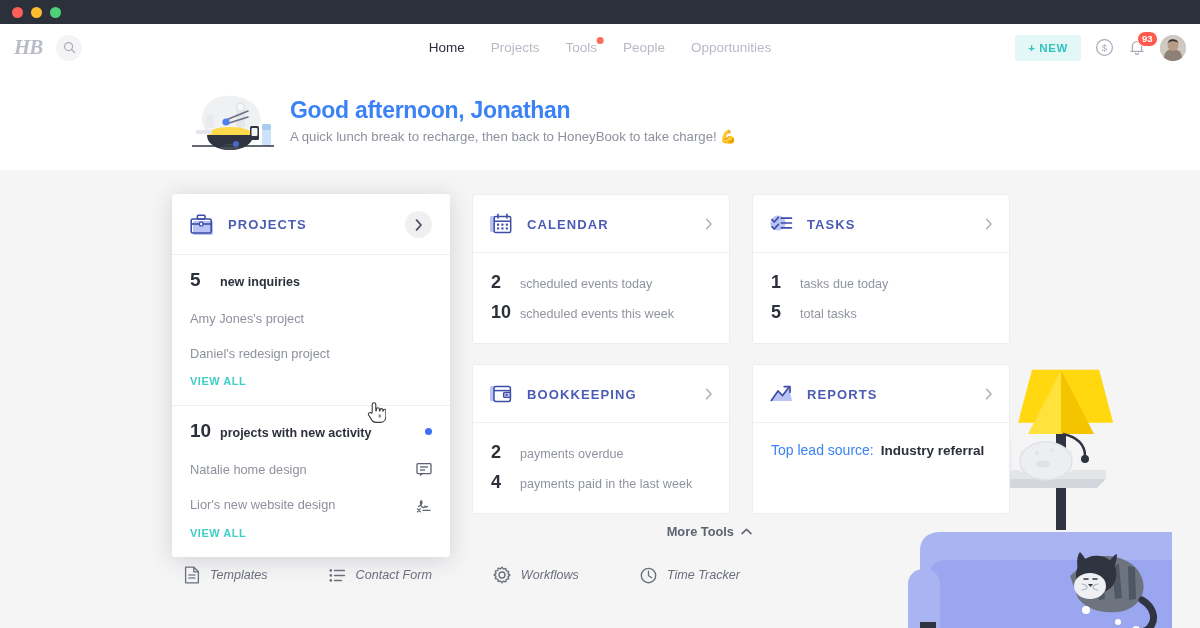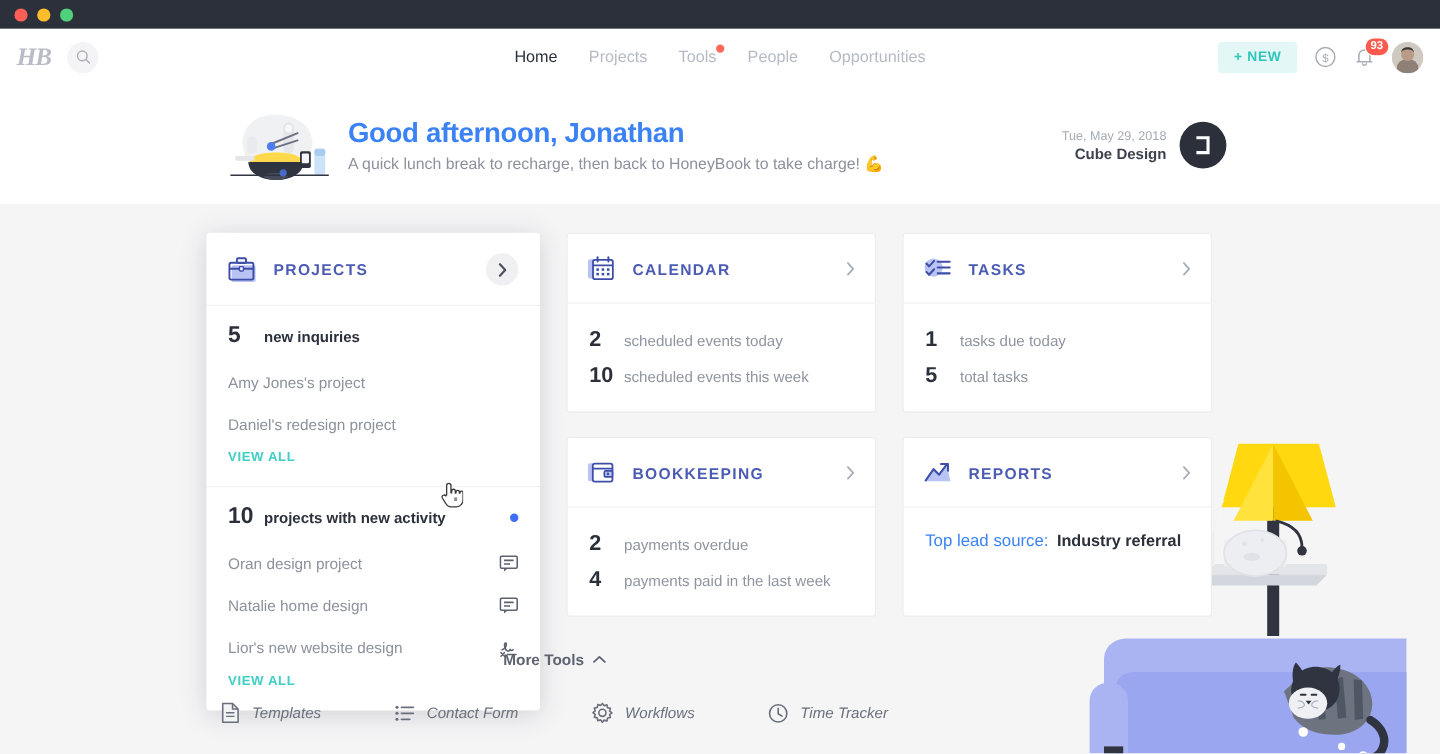--- a/index.html
+++ b/index.html
@@ -157,22 +157,22 @@
     font-size: 18px; font-weight: 700; color: #2b303b; min-width: 29px;
   }
   .stat-line .txt { font-size: 12.6px; color: #9094a0; }
   .rep-line { display: flex; align-items: baseline; margin-bottom: 12px; }
   .rep-line:last-child { margin-bottom: 0; }
   .rep-line .k { font-size: 14px; color: #3b82f6; margin-right: 7px; }
   .rep-line .v { font-size: 13.5px; color: #2b303b; font-weight: 700; }
 
   
   .more-tools {
-    position: absolute; top: 371px; left: 172px; width: 580px; z-index: 2;
-    text-align: center;
+    position: absolute; top: 352px; left: 172px; width: 580px; z-index: 2;
+    text-align: right;
   }
   .mt-title {
     font-size: 12.8px; color: #5e6372; font-weight: 700;
     display: inline-flex; align-items: center; gap: 7px; cursor: pointer;
   }
   .tools-row {
     display: flex; justify-content: space-between; margin-top: 26px;
     padding: 0 12px;
   }
   .tool {
@@ -265,31 +265,20 @@
     <rect x="61.5" y="40" width="6" height="8" rx="1" fill="#f4f5f7"></rect>
     <rect x="72" y="36" width="9" height="22" rx="2" fill="#c3ddf7" opacity=".85"></rect>
     <rect x="72" y="36" width="9" height="6" rx="2" fill="#a9cdf2"></rect>
     <rect x="6" y="42" width="16" height="4" rx="1" fill="#e4e6ea"></rect>
     <line x1="2" y1="58" x2="84" y2="58" stroke="#2f3440" stroke-width="1.3"></line>
     <circle cx="46" cy="56" r="3" fill="#4f7ef0" opacity=".75"></circle>
   </svg>
   <div class="greet-text">
     <h1>Good afternoon, Jonathan</h1>
     <p>A quick lunch break to recharge, then back to HoneyBook to take charge! 💪</p>
-  </div>
-  <div class="greet-right">
-    <div class="meta">
-      <div class="date">Tue, May 29, 2018</div>
-      <div class="company">Cube Design</div>
-    </div>
-    <div class="company-logo">
-      <svg width="17" height="17" viewBox="0 0 17 17">
-        <path d="M3 1h11v15H3v-2.6h8.4V3.6H3z" fill="#fff"></path>
-      </svg>
-    </div>
   </div>
 </div>
 
 <div class="main">
 
   <svg class="room" viewBox="0 0 300 290">
     <rect x="126" y="108" width="8" height="20" fill="#fdfdfd"></rect>
     <path d="M160 35h2v100h-2z" fill="#2f3440"></path>
     <path d="M118 15h86l18 68h-122z" fill="#ffd80f" transform="translate(40,20) scale(.78)"></path>
     <path d="M161 32l-33 64h33z" fill="#ffe23c"></path>
@@ -361,31 +350,20 @@
             <span class="nm">Daniel's redesign project</span>
           </div>
           <span class="viewall">VIEW ALL</span>
         </div>
 
         <div class="sect bordered">
           <div class="sect-hd">
             <span class="num">10</span>
             <span class="lbl">projects with new activity</span>
             <span class="blue-dot"></span>
-          </div>
-          <div class="proj-row">
-            <span class="nm">Oran design project</span>
-            <span class="rico">
-              <svg width="16" height="15" viewBox="0 0 16 15">
-                <rect x="1" y="1.6" width="14" height="10" rx="1" fill="none" stroke="#5c6270" stroke-width="1.3"></rect>
-                <path d="M4 11.6v2.6l3.2-2.6z" fill="#5c6270"></path>
-                <line x1="4" y1="5" x2="12" y2="5" stroke="#5c6270" stroke-width="1.3"></line>
-                <line x1="4" y1="8" x2="9" y2="8" stroke="#5c6270" stroke-width="1.3"></line>
-              </svg>
-            </span>
           </div>
           <div class="proj-row">
             <span class="nm">Natalie home design</span>
             <span class="rico">
               <svg width="16" height="15" viewBox="0 0 16 15">
                 <rect x="1" y="1.6" width="14" height="10" rx="1" fill="none" stroke="#5c6270" stroke-width="1.3"></rect>
                 <path d="M4 11.6v2.6l3.2-2.6z" fill="#5c6270"></path>
                 <line x1="4" y1="5" x2="12" y2="5" stroke="#5c6270" stroke-width="1.3"></line>
                 <line x1="4" y1="8" x2="9" y2="8" stroke="#5c6270" stroke-width="1.3"></line>
               </svg>

